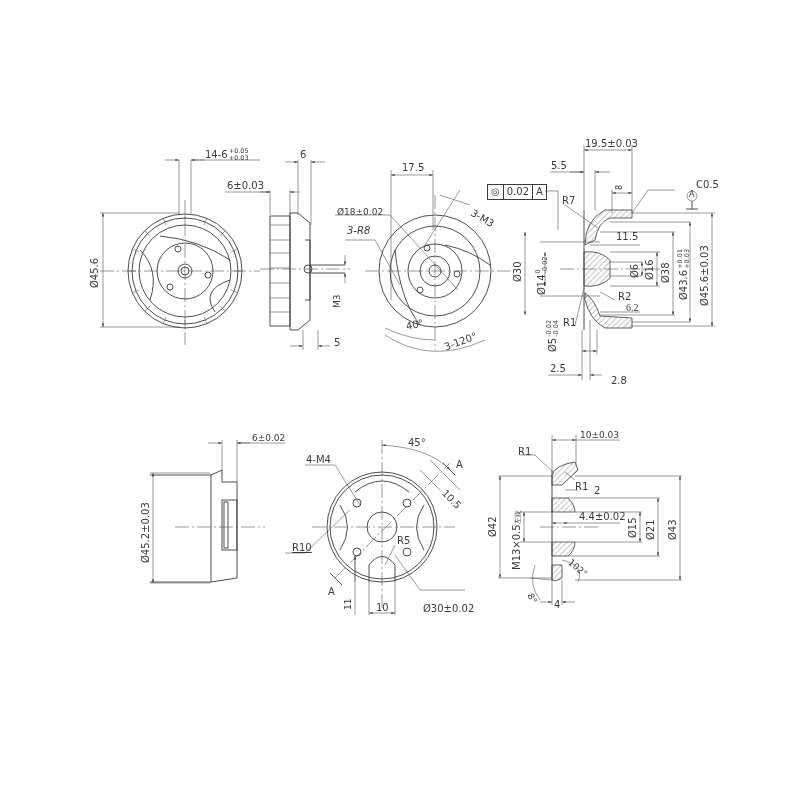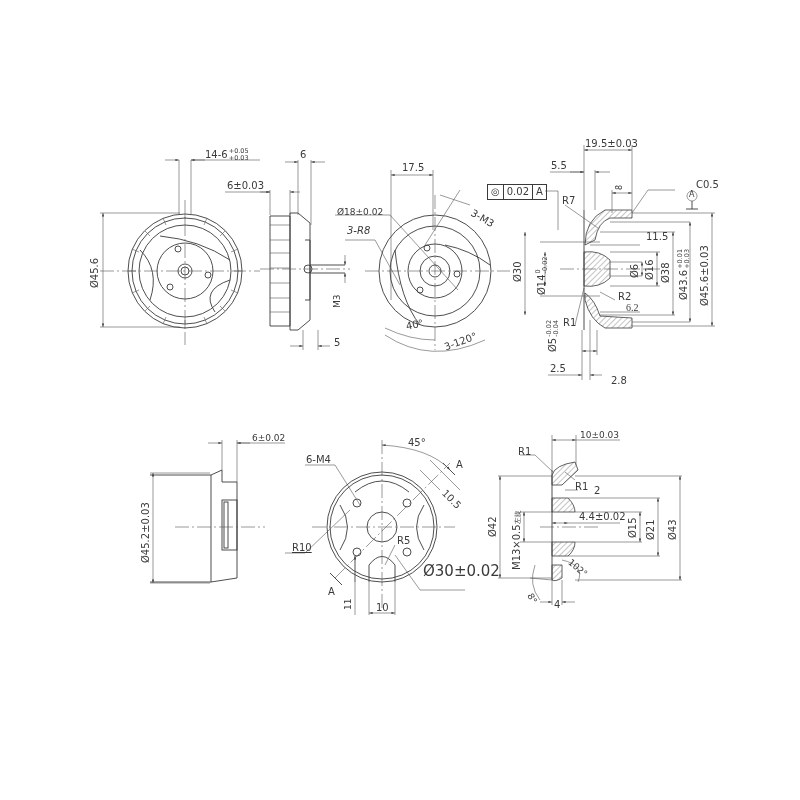--- a/index.html
+++ b/index.html
@@ -314,21 +314,21 @@
 <div class="lbl" style="left:347px;top:226px;font-style:italic;">3-R8</div>
 <div class="lbl" style="left:474px;top:208px;transform:rotate(30deg);transform-origin:0 0;">3-M3</div>
 <div class="lbl" style="left:405px;top:322px;transform:rotate(-12deg);transform-origin:0 0;">40°</div>
 <div class="lbl" style="left:443px;top:343px;transform:rotate(-20deg);transform-origin:0 0;">3-120°</div>
 
 <div class="lbl" style="left:585px;top:139px;text-align:right;"><span>19.5±0.03</span></div>
 <div class="lbl" style="left:551px;top:161px;">5.5</div>
 <div class="lbl rot" style="left:616px;top:190px;font-size:8px;">8</div>
 <div class="lbl" style="left:648px;top:180px;margin-left:48px;">C0.5</div>
 <div class="lbl" style="left:562px;top:196px;">R7</div>
-<div class="lbl" style="left:646px;top:232px;">11.5</div>
+<div class="lbl" style="left:616px;top:232px;">11.5</div>
 <div class="fcf" style="left:487px;top:184px;">
   <span>◎</span>
   <span>0.02</span>
   <span>A</span>
 </div>
 <div class="lbl" style="left:689px;top:191px;font-size:8px;">A</div>
 <div class="lbl rot" style="left:513px;top:282px;">Ø30</div>
 <div class="lbl rot" style="left:535px;top:295px;"><span>Ø14</span><span class="tol">
         <span>0</span>
         <span>-0.02</span>
@@ -347,28 +347,28 @@
 <div class="lbl rot" style="left:546px;top:352px;"><span>Ø5</span><span class="tol">
         <span>-0.02</span>
         <span>-0.04</span>
       </span></div>
 <div class="lbl" style="left:611px;top:341px;margin-top:35px;">2.8</div>
 <div class="lbl" style="left:550px;top:364px;">2.5</div>
 
 <div class="lbl" style="left:252px;top:434px;font-size:9px;">6±0.02</div>
 <div class="lbl rot" style="left:141px;top:563px;">Ø45.2±0.03</div>
 
-<div class="lbl" style="left:306px;top:455px;">6-M4</div>
+<div class="lbl" style="left:306px;top:455px;">4-M4</div>
 <div class="lbl" style="left:408px;top:438px;">45°</div>
 <div class="lbl" style="left:456px;top:460px;">A</div>
 <div class="lbl" style="left:328px;top:587px;">A</div>
 <div class="lbl" style="left:447px;top:488px;transform:rotate(45deg);transform-origin:0 0;">10.5</div>
 <div class="lbl" style="left:292px;top:543px;text-decoration:underline;">R10</div>
 <div class="lbl" style="left:397px;top:536px;">R5</div>
-<div class="lbl" style="left:423px;top:564px;font-size:15px;">Ø30±0.02</div>
+<div class="lbl" style="left:423px;top:604px;font-size:10px;">Ø30±0.02</div>
 <div class="lbl rot" style="left:344px;top:610px;font-size:9px;">11</div>
 <div class="lbl" style="left:376px;top:603px;">10</div>
 
 <div class="lbl" style="left:580px;top:431px;font-size:9px;">10±0.03</div>
 <div class="lbl" style="left:518px;top:447px;">R1</div>
 <div class="lbl" style="left:575px;top:482px;">R1</div>
 <div class="lbl" style="left:594px;top:486px;">2</div>
 <div class="lbl" style="left:579px;top:512px;">4.4±0.02</div>
 <div class="lbl rot" style="left:512px;top:570px;"><span>M13×0.5</span><span class="sm">左旋</span></div>
 <div class="lbl rot" style="left:488px;top:537px;">Ø42</div>

